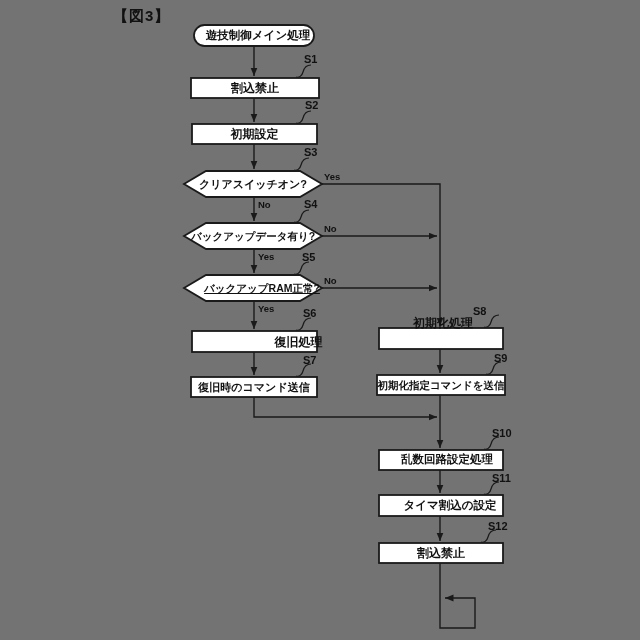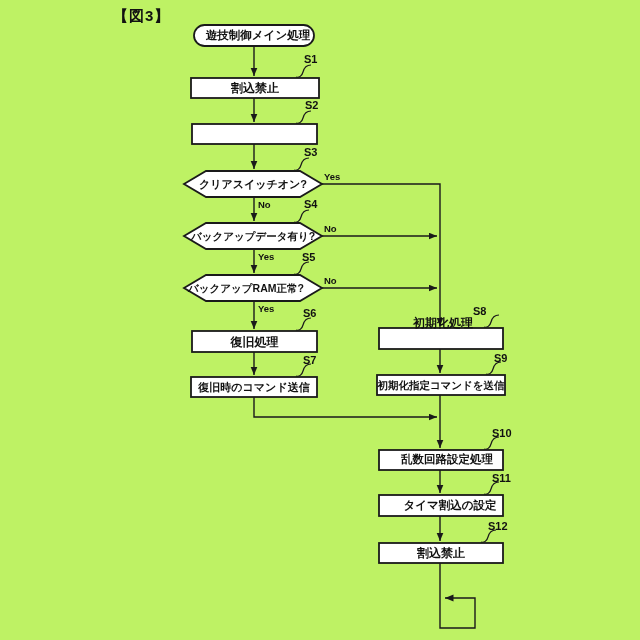--- a/index.html
+++ b/index.html
@@ -1,17 +1,17 @@
 <!DOCTYPE html>
 <html><head>
 <meta charset="utf-8">
 <style>
   html,body{margin:0;padding:0;background:#ffffff;}
   .stage{
-    position:relative;width:640px;height:640px;background:#bef264;
+    position:relative;width:640px;height:640px;background:#737373;
     font-family:"Liberation Sans","DejaVu Sans",sans-serif;color:#111111;
     overflow:hidden;
   }
   .stage svg{position:absolute;left:0;top:0;}
   .fig-label{
     position:absolute;font-size:15px;font-weight:700;letter-spacing:1px;
   }
   .node-text{
     position:absolute;display:flex;align-items:center;justify-content:center;
     text-align:center;font-weight:600;white-space:nowrap;line-height:1;
@@ -90,24 +90,25 @@
       <path d="M484 449 c 3,1 6,-1 7,-5 c 1,-4 4,-7 8,-7"></path>
       <path d="M484 494 c 3,1 6,-1 7,-5 c 1,-4 4,-7 8,-7"></path>
       <path d="M481 542 c 3,1 6,-1 7,-5 c 1,-4 4,-7 8,-7"></path>
     </g>
   </svg>
 
   <div class="fig-label" style="left:113px;top:7px;">【図3】</div>
 
   <div class="node-text f115" style="left:194px;top:25px;width:128px;height:21px;">遊技制御メイン処理</div>
   <div class="node-text f12" style="left:191px;top:78px;width:128px;height:20px;">割込禁止</div>
+  <div class="node-text f12" style="left:192px;top:124px;width:125px;height:20px;">初期設定</div>
   <div class="node-text f11" style="left:184px;top:171px;width:138px;height:26px;">クリアスイッチオン?</div>
   <div class="node-text f105" style="left:184px;top:223px;width:138px;height:26px;">バックアップデータ有り?</div>
-  <div class="node-text f105" style="left:177px;top:275px;width:138px;height:26px;">バックアップRAM正常?</div>
-  <div class="node-text f12" style="left:192px;top:331px;width:125px;height:21px;">復旧処理</div>
+  <div class="node-text f105" style="left:193px;top:275px;width:138px;height:26px;text-decoration:underline;">バックアップRAM正常?</div>
+  <div class="node-text f12" style="left:192px;top:331px;width:125px;height:21px;padding-left:44px;">復旧処理</div>
   <div class="node-text f11" style="left:191px;top:377px;width:126px;height:20px;">復旧時のコマンド送信</div>
   <div class="node-text f12" style="left:379px;top:312px;width:128px;height:21px;">初期化処理</div>
   <div class="node-text f105" style="left:377px;top:375px;width:128px;height:20px;">初期化指定コマンドを送信</div>
   <div class="node-text f115" style="left:379px;top:450px;width:136px;height:20px;">乱数回路設定処理</div>
   <div class="node-text f115" style="left:379px;top:495px;width:142px;height:21px;">タイマ割込の設定</div>
   <div class="node-text f12" style="left:379px;top:543px;width:124px;height:20px;">割込禁止</div>
 
   <div class="ref" style="left:304px;top:54px;">S1</div>
   <div class="ref" style="left:305px;top:100px;">S2</div>
   <div class="ref" style="left:304px;top:147px;">S3</div>

